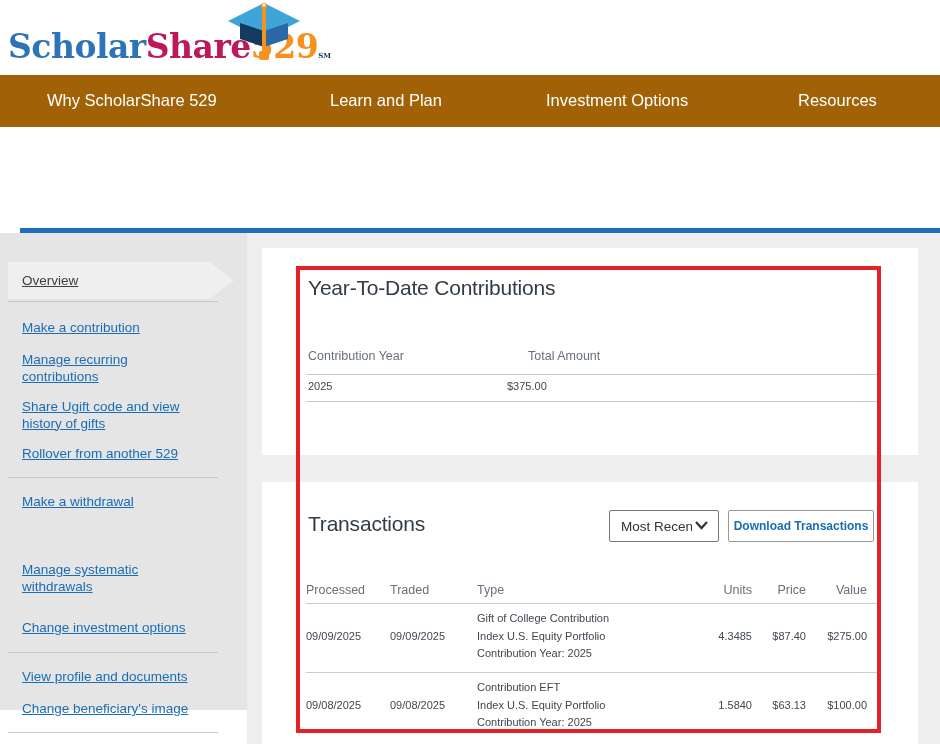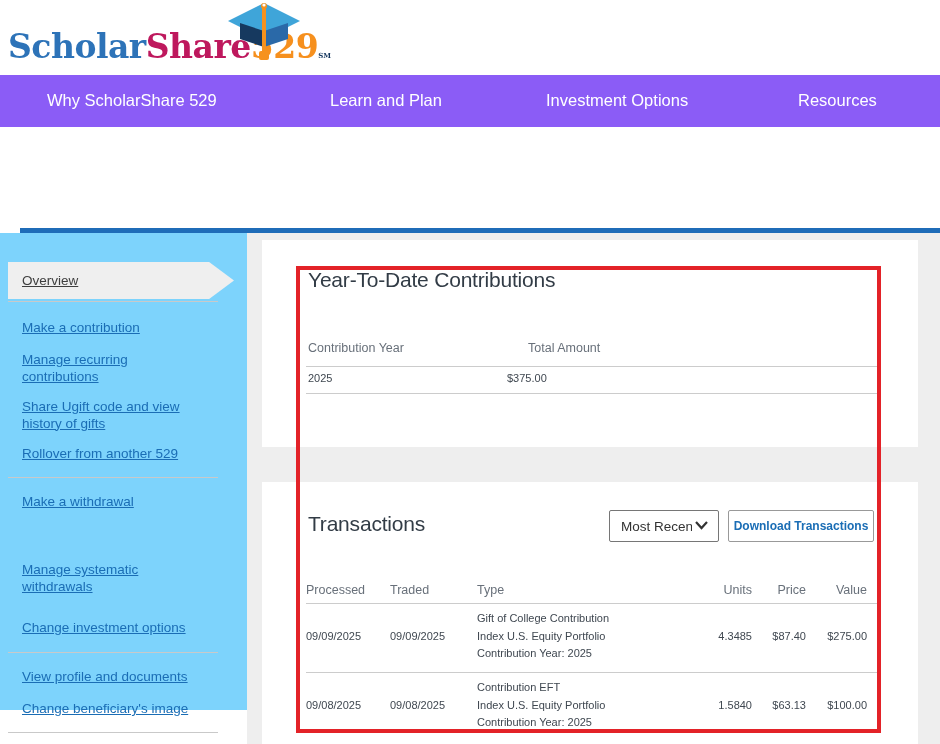--- a/index.html
+++ b/index.html
@@ -11,49 +11,49 @@
   .logo-bar { position:absolute; left:0; top:0; width:940px; height:75px; background:#fff; }
   .logo-text { position:absolute; left:8px; top:27px; font-family:"DejaVu Serif", serif;
                font-weight:bold; font-size:33px; letter-spacing:-0.5px; white-space:nowrap; }
   .logo-scholar { color:#2d73b8; }
   .logo-share   { color:#be185d; }
   .logo-num     { color:#f6901e; }
   .logo-tm { font-size:7px; color:#14365e; vertical-align:baseline; letter-spacing:0; }
   .cap { position:absolute; left:226px; top:1px; }
 
   
-  .nav { position:absolute; left:0; top:75px; width:940px; height:52px; background:#8b5cf6; }
+  .nav { position:absolute; left:0; top:75px; width:940px; height:52px; background:#a16207; }
   .nav-item { position:absolute; top:16px; color:#fff; font-size:16.5px; cursor:pointer; white-space:nowrap; }
   .nav-1 { left:47px; } .nav-2 { left:330px; } .nav-3 { left:546px; } .nav-4 { left:798px; }
 
   
   .acct { position:absolute; left:0; top:127px; width:940px; height:101px; background:#fff; }
   .home-icon { position:absolute; left:20px; top:150px; cursor:pointer; }
   .acct-divider { position:absolute; left:68px; top:134px; width:1px; height:88px; background:#c9c9c9; }
   .avatar { position:absolute; left:90px; top:143px; width:59px; height:59px; border-radius:50%;
             background:#1d6bb3; border:3px solid #164a7f; display:flex; align-items:center; justify-content:center; }
   .acct-name { position:absolute; left:164px; top:149px; font-size:15.5px; font-weight:bold; color:#3c3c3c; }
   .acct-redacted { position:absolute; left:164px; top:169px; width:82px; height:13px; background:#000; }
   .acct-type { position:absolute; left:253px; top:169px; font-size:13px; color:#4f5a62; }
   .blue-rule { position:absolute; left:20px; top:228px; width:920px; height:5px; background:#1f6cb8; }
 
   
-  .sidebar { position:absolute; left:0; top:233px; width:247px; height:477px; background:#7dd3fc;text-decoration:underline; }
+  .sidebar { position:absolute; left:0; top:233px; width:247px; height:477px; background:#e5e5e5;text-decoration:underline; }
   .side-active { position:absolute; left:8px; top:29px; width:226px; height:37px; background:#efefef;
                  clip-path:polygon(0 0, 89% 0, 100% 50%, 89% 100%, 0 100%);
                  display:flex; align-items:center; cursor:pointer; }
   .side-active span { margin-left:14px; font-size:13.5px; color:#3f3f3f; text-decoration:underline; }
   .side-sep { position:absolute; left:8px; width:210px; height:1px; background:#c9c9c9; }
   .side-link { position:absolute; left:22px; width:186px; font-size:13.5px; line-height:16.5px;
                color:#1a6db5; text-decoration:underline; cursor:pointer; }
 
   
   .main-bg { position:absolute; left:247px; top:233px; width:693px; height:511px; background:#eeeeee; }
   .card { position:absolute; background:#fff; }
-  .card-ytd { left:262px; top:240px; width:656px; height:207px; }
+  .card-ytd { left:262px; top:248px; width:656px; height:207px; }
   .card-txn { left:262px; top:482px; width:656px; height:262px; }
   .card-title { position:absolute; left:46px; font-size:21px; color:#323c46; letter-spacing:-0.2px; }
   .hline { position:absolute; left:44px; width:572px; height:1px; background:#cccccc; }
   .th { position:absolute; font-size:12.5px; color:#68707a; }
   .td { position:absolute; font-size:11px; color:#3f4750; }
   .num { text-align:right; }
 
   
   .ytd-title { top:28px; }
   .ytd-th-year { left:46px; top:101px; }

